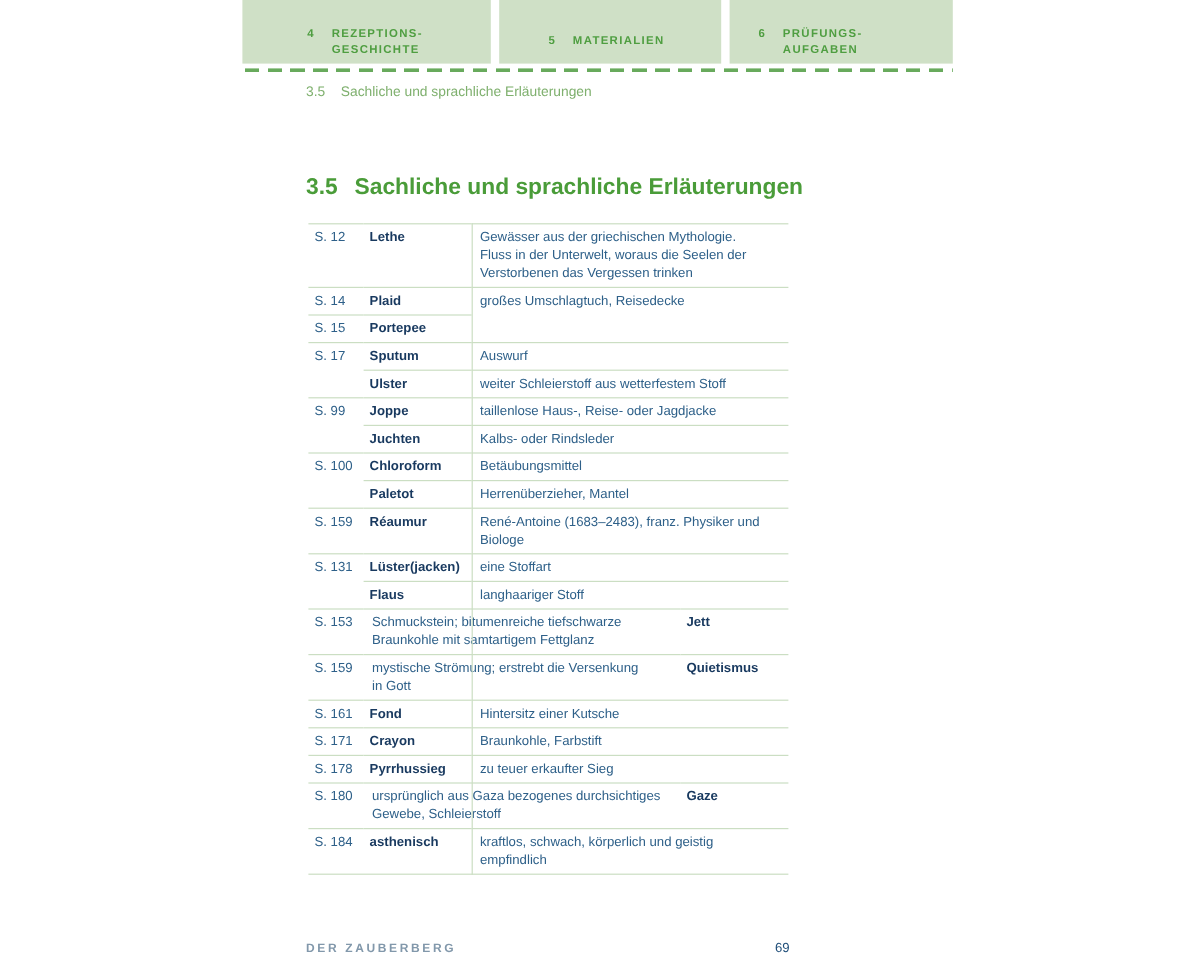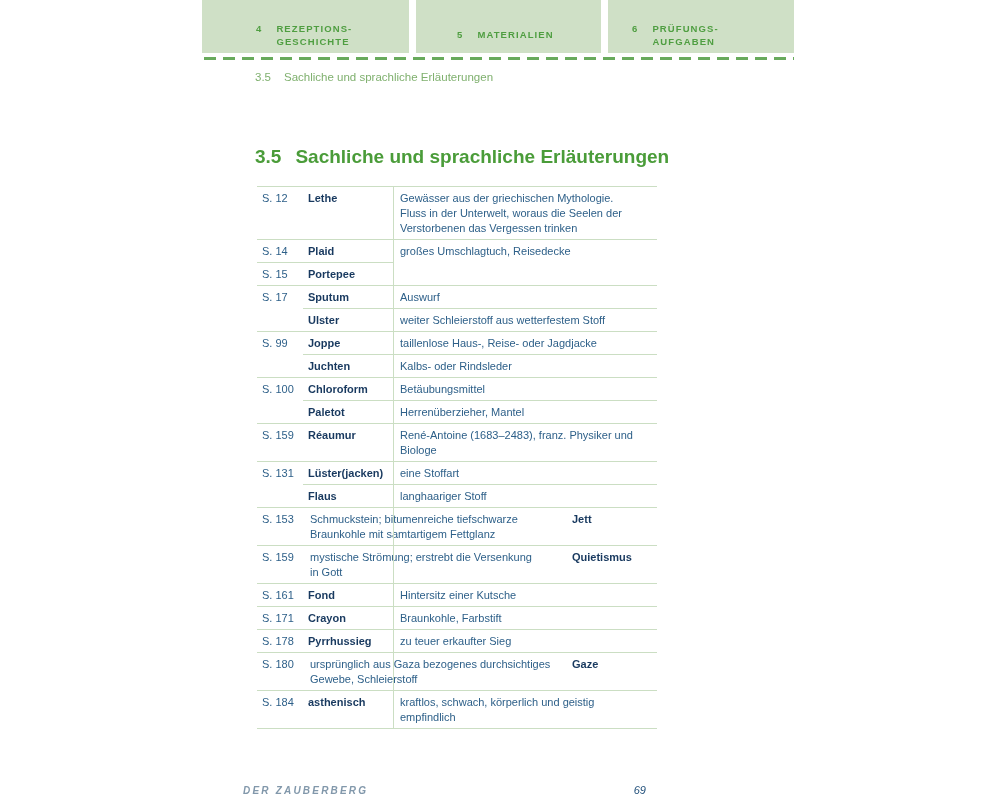--- a/index.html
+++ b/index.html
@@ -59,22 +59,22 @@
   .g-row{display:flex;}
   .g-row .cell{border-top:1px solid #cbdec3;padding-top:4px;padding-bottom:3px;box-sizing:border-box;}
   .g-row.cont .cell.ref{border-top:none;}
   .cell.ref{width:46px;padding-left:5px;color:#2e6089;flex:none;}
   .cell.term{width:90px;padding-left:5px;color:#18395f;font-weight:bold;white-space:nowrap;flex:none;}
   .cell.def{flex:1;padding-left:7px;color:#2e6089;white-space:pre-line;}
   .g-bottom{border-top:1px solid #cbdec3;height:0;}
 
   
   .footer{
-    position:absolute;left:243px;top:784px;width:403px;
-    display:flex;justify-content:space-between;align-items:baseline;font-style:italic;
+    position:absolute;left:255px;top:784px;width:403px;
+    display:flex;justify-content:space-between;align-items:baseline;
   }
   .book-title{
     color:#8298ab;font-size:10px;font-weight:bold;letter-spacing:2.2px;
   }
   .page-number{color:#1f4e79;font-size:11px;}
 </style>
 </head>
 <body>
 
 <div class="page">

